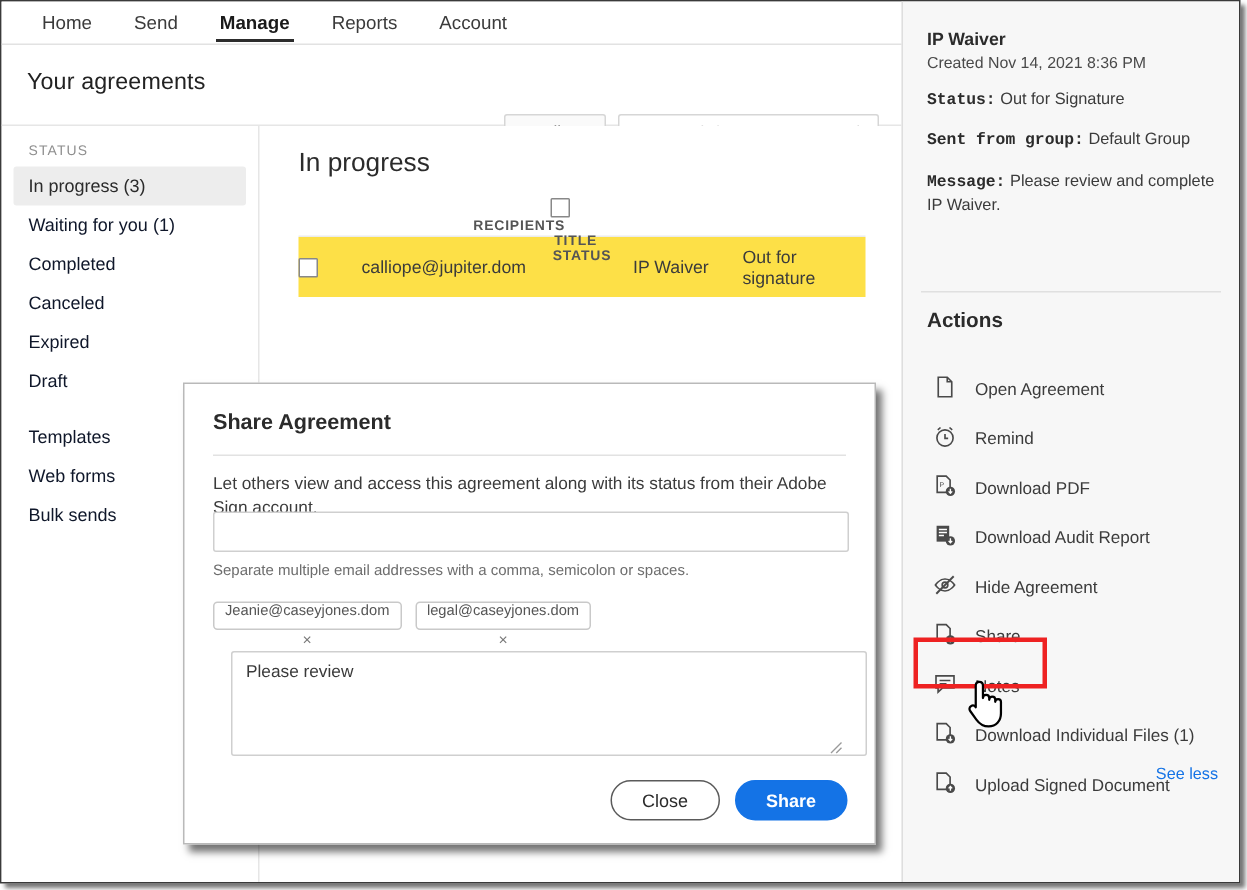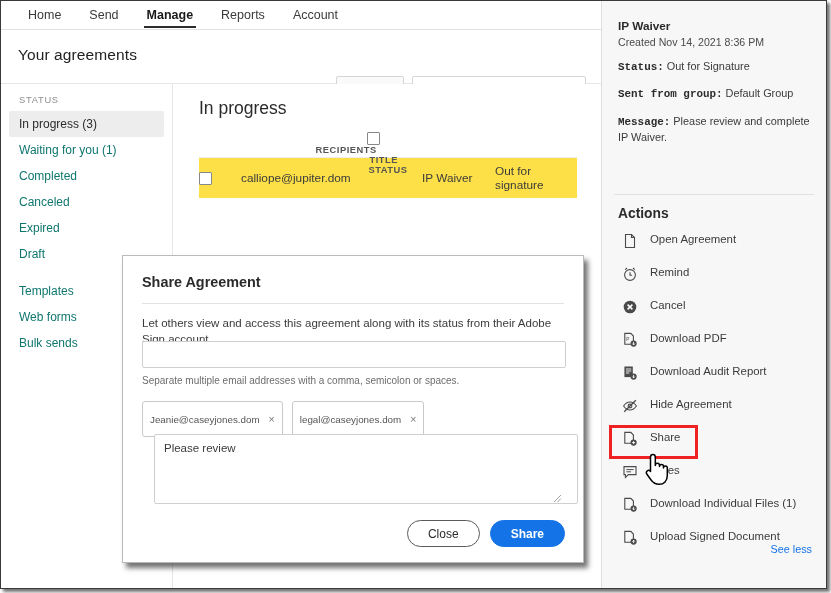--- a/index.html
+++ b/index.html
@@ -109,21 +109,21 @@
   }
   #status-label {
     padding: 0 18px 6px 18px;
     font-size: 9.3px; letter-spacing: 0.75px;
     color: #8e8e8e; text-transform: uppercase;
   }
   .side-item {
     margin: 0 8px;
     height: 26px; line-height: 26px;
     padding: 0 10px;
-    font-size: 12px; color: #0f766e;
+    font-size: 12px; color: #0f172a;
     border-radius: 2px;
     cursor: pointer;
     white-space: nowrap;
   }
   .side-item.selected { background: #ededed; color: #2b2b2b; }
   .side-gap { height: 11px; }
 
   
   #main {
     position: absolute; left: 173px; top: 83px;
@@ -172,21 +172,21 @@
     position: absolute; left: 12px; right: 12px; top: 193px;
     height: 1px; background: #e0e0e0;
   }
 
   #actions-title {
     position: absolute; left: 16px; top: 205px;
     font-size: 13.8px; color: #2b2b2b; font-weight: bold;
   }
   #actions-list { position: absolute; left: 0; top: 232px; width: 100%; }
   .action-item {
-    display: flex; align-items: flex-start; gap: 12px;
+    display: flex; align-items: flex-end; gap: 12px;
     height: 33px; padding-left: 20px;
     font-size: 11.4px; color: #3b3b3b;
     cursor: pointer;
   }
   .action-item .ico { width: 16px; height: 16px; flex: none; display: block; }
   #see-less {
     position: absolute; right: 14px; bottom: 8px;
     font-size: 10.8px; color: #1473e6; cursor: pointer;
   }
 
@@ -239,24 +239,24 @@
   #dlg-hint {
     position: absolute; left: 19px; top: 119px;
     font-size: 10px; color: #6d6d6d;
   }
   #chips {
     position: absolute; left: 19px; top: 145px;
     display: flex; gap: 9px;
   }
   .chip {
     display: flex; align-items: center; gap: 9px;
-    height: 19px; padding: 17px 7px;
+    height: 19px; padding: 0 7px;
     border: 1px solid #c9c9c9; border-radius: 3px;
     background: #fff;
-    font-size: 9.8px; color: #555;
+    font-size: 9.8px; color: #555; flex-direction: column;
   }
   .chip .x { color: #777; cursor: pointer; font-size: 10.5px; line-height: 1; }
   #dlg-textarea {
     position: absolute; left: 19px; top: 178px;
     width: 424px; height: 70px;
     border: 1px solid #cfcfcf; border-radius: 2px;
     background: #fff; outline: none; resize: none;
     padding: 7px 9px;
     font-family: "Liberation Sans", sans-serif;
     font-size: 11.5px; color: #3a3a3a; margin-left: 12px;
@@ -389,27 +389,20 @@
 
       <div class="action-item">
         <svg class="ico" viewBox="0 0 16 16">
           <circle cx="8" cy="9" r="5.4" fill="none" stroke="#4a4a4a" stroke-width="1.1"></circle>
           <path d="M8 6.3v2.9h2.1" fill="none" stroke="#4a4a4a" stroke-width="1.1"></path>
           <path d="M3.2 3.6l1.8-1.6M12.8 3.6l-1.8-1.6" stroke="#4a4a4a" stroke-width="1.1" fill="none"></path>
         </svg>
         <span>Remind</span>
       </div>
 
-      <div class="action-item">
-        <svg class="ico" viewBox="0 0 16 16">
-          <circle cx="8" cy="8" r="6.3" fill="#4a4a4a"></circle>
-          <path d="M5.6 5.6l4.8 4.8M10.4 5.6l-4.8 4.8" stroke="#fff" stroke-width="1.5"></path>
-        </svg>
-        <span>Cancel</span>
-      </div>
 
       <div class="action-item">
         <svg class="ico" viewBox="0 0 16 16">
           <path d="M2.8 1.4h6l2.6 2.6v8.2h-8.6z" fill="none" stroke="#4a4a4a" stroke-width="1.1"></path>
           <text x="4.3" y="8.6" font-size="4.6" fill="#4a4a4a" font-family="Liberation Sans, sans-serif">P</text>
           <circle cx="11.6" cy="11.6" r="3.1" fill="#4a4a4a"></circle>
           <path d="M11.6 9.9v3M10.4 11.6l1.2 1.3 1.2-1.3" stroke="#fff" stroke-width="0.9" fill="none"></path>
         </svg>
         <span>Download PDF</span>
       </div>

